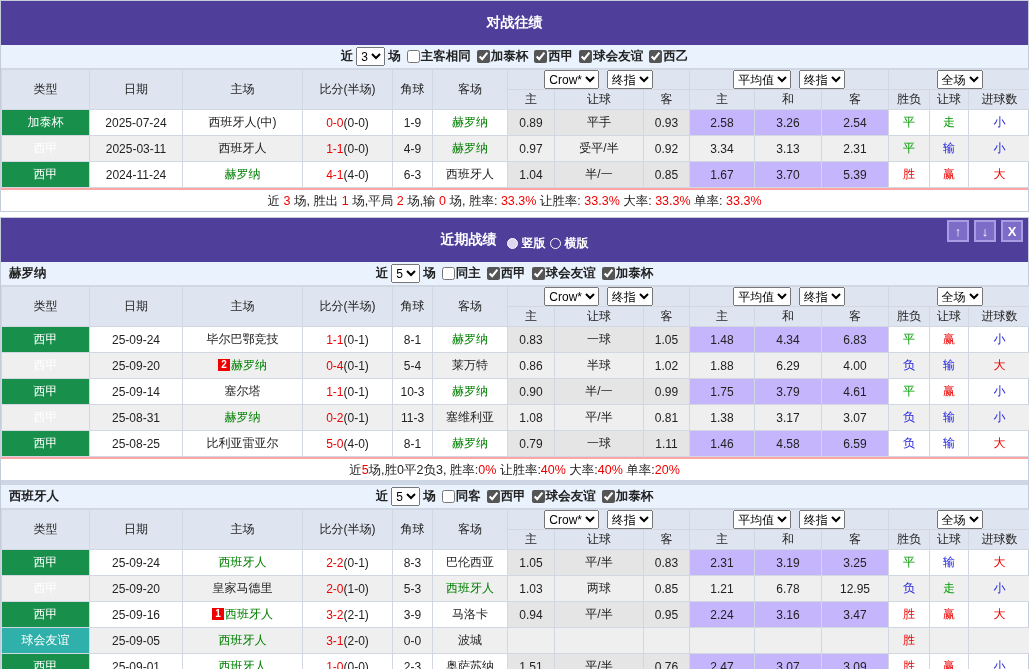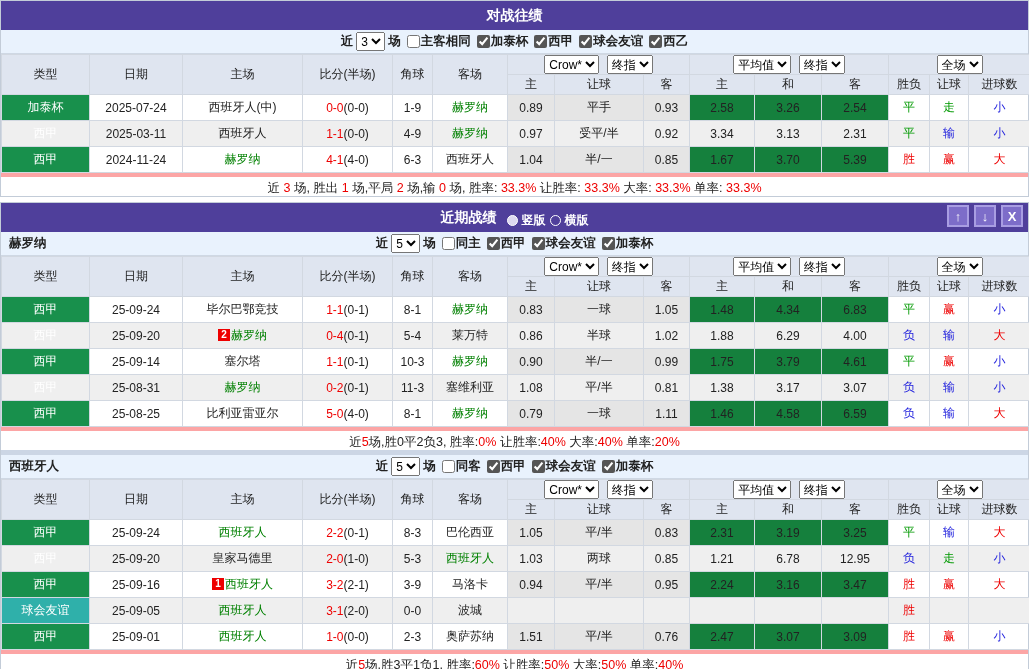--- a/index.html
+++ b/index.html
@@ -4,21 +4,21 @@
 <style>
   * { box-sizing: border-box; }
   body {
     margin: 0; padding: 0; background: #fff;
     width: 1029px;
     font-family: "Liberation Sans", "DejaVu Sans", sans-serif;
     font-size: 12px; color: #222;
   }
   .panel { border: 1px solid #c3ccd8; margin-bottom: 5px; }
   .titlebar {
-    background: #4f3f9b; color: #fff; height: 29px;
+    background: #4f3f9b; color: #fff; height: 44px;
     display: flex; align-items: center; justify-content: center;
     font-weight: bold; font-size: 14px; position: relative;
   }
   .titlebar .radio-group { display: flex; align-items: center; font-size: 12px; font-weight: bold; margin-left: 10px; gap: 4px; margin-top: 6px; }
   .radio { width: 11px; height: 11px; border-radius: 50%; border: 1px solid #fff; display: inline-block; background: transparent; }
   .radio.sel { background: #ddd8f0; }
   .win-btns { position: absolute; right: 5px; top: 2px; display: flex; gap: 5px; }
   .tb-btn {
     width: 22px; height: 22px; background: #7d6dc9; border: 2px solid #a89de2;
     color: #fff; font-weight: bold; font-size: 13px; line-height: 17px;
@@ -35,34 +35,34 @@
   .side-label { position: absolute; left: 8px; font-weight: bold; font-size: 12.5px; }
   table { border-collapse: collapse; table-layout: fixed; width: 100%; }
   th, td {
     border: 1px solid #d2d8e1; text-align: center; padding: 0;
     height: 26px; overflow: hidden; white-space: nowrap; font-size: 12px;
   }
   thead th { background: #dfe5f0; font-weight: normal; height: 20px; }
   thead select { font-size: 12px; height: 19px; margin: 0 2px; }
   tr.alt td { background: #efefef; }
   td.c-cream { background: #e5e5e5; }
-  td.c-blue { background: #15803d; }
+  td.c-blue { background: #c4b5fd; }
   td.type { background: #18904c; color: #fff; }
   td.type.teal { background: #2fb0aa; }
   .team-green { color: #008000; }
   .score-red { color: #ee0000; }
   td.res-red { color: #ee0000; }
   td.res-green { color: #009900; }
   td.res-blue { color: #2222dd; }
   .badge {
     display: inline-block; background: #ee0000; color: #fff; font-size: 10px;
     font-weight: bold; width: 12px; height: 12px; line-height: 12px;
     text-align: center; margin-right: 1px; vertical-align: 1px;
   }
-  .summary { text-align: center; height: 23px; line-height: 23px; background: #fff; border-top: 4px solid #fca5a5; font-size: 12.5px; }
+  .summary { text-align: center; height: 23px; line-height: 23px; background: #fff; border-top: 2px solid #fca5a5; font-size: 12.5px; }
   .summary .red { color: #ee0000; }
   .section-sep { height: 5px; background: #ccd6e5; }
 </style>
 </head>
 <body>
 
 <div class="panel">
   <div class="titlebar">
     <span>对战往绩</span>
   </div>

